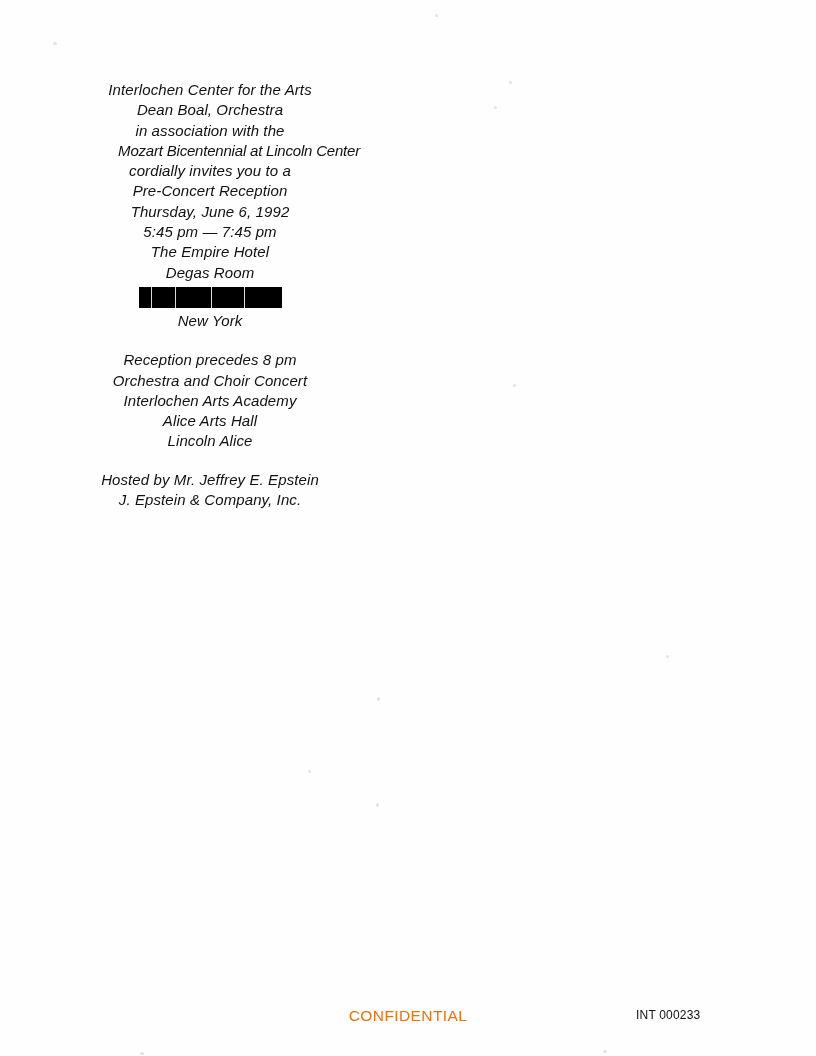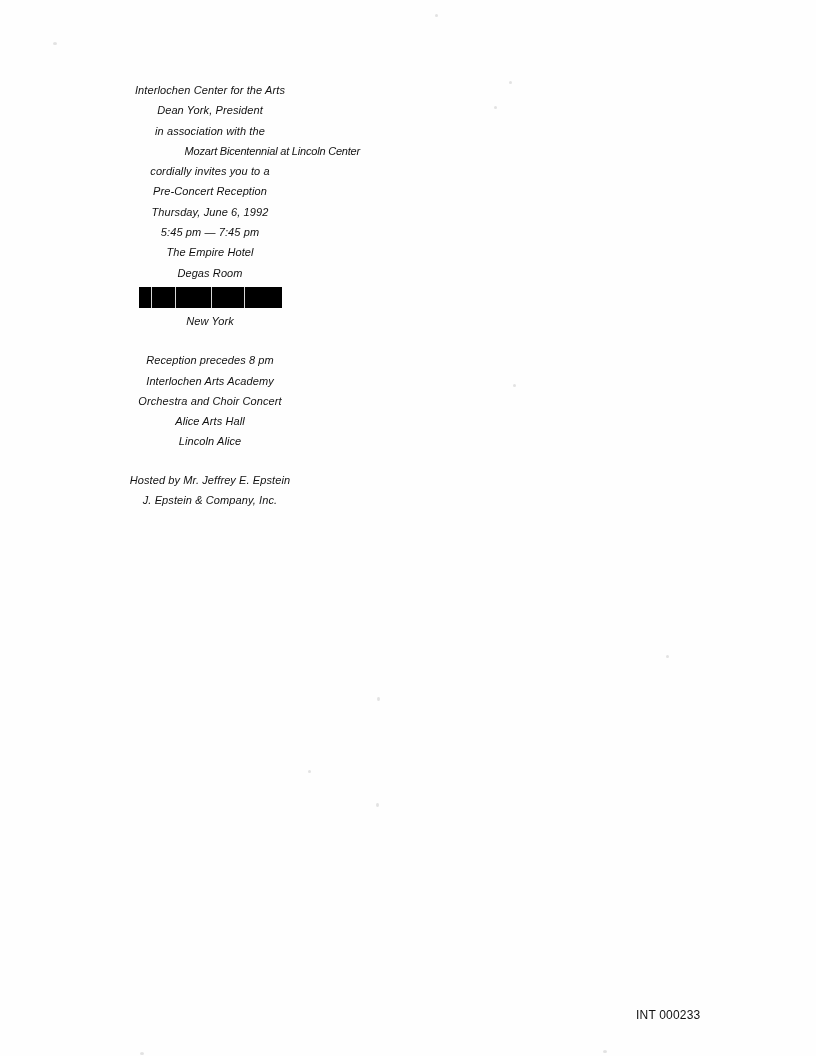--- a/index.html
+++ b/index.html
@@ -30,21 +30,21 @@
   }
 
   .invitation {
     position: absolute;
     left: 60px;
     top: 80px;
     width: 300px;
     text-align: center;
     font-style: italic;
     color: #111111;
-    font-size: 11px;
+    font-size: 15px;
     line-height: 20.3px;
     letter-spacing: 0.1px;
   }
 
   .invitation .line {
     white-space: nowrap;
   }
 
   .block-1 .line:nth-child(4) {
     letter-spacing: -0.2px;
@@ -109,21 +109,21 @@
   <div class="speck" style="left:377px; top:697px; width:3px; height:4px;"></div>
   <div class="speck" style="left:308px; top:770px; width:3px; height:3px;"></div>
   <div class="speck" style="left:376px; top:803px; width:3px; height:4px;"></div>
   <div class="speck" style="left:140px; top:1052px; width:4px; height:3px;"></div>
   <div class="speck" style="left:603px; top:1050px; width:4px; height:3px;"></div>
 
   <div class="invitation">
 
     <div class="block-1">
       <div class="line">Interlochen Center for the Arts</div>
-      <div class="line">Dean York, President</div>
+      <div class="line">Dean Boal, Orchestra</div>
       <div class="line">in association with the</div>
       <div class="line">Mozart Bicentennial at Lincoln Center</div>
       <div class="line">cordially invites you to a</div>
       <div class="line">Pre-Concert Reception</div>
       <div class="line">Thursday, June 6, 1992</div>
       <div class="line">5:45 pm — 7:45 pm</div>
       <div class="line">The Empire Hotel</div>
       <div class="line">Degas Room</div>
     </div>
 
@@ -133,30 +133,31 @@
       <span class="seam s3"></span>
       <span class="seam s4"></span>
     </div>
 
     <div class="line">New York</div>
 
     <div class="gap-block"></div>
 
     <div class="block-2">
       <div class="line">Reception precedes 8 pm</div>
+      <div class="line">Orchestra and Choir Concert</div>
       <div class="line">Interlochen Arts Academy</div>
-      <div class="line">Orchestra and Choir Concert</div>
       <div class="line">Alice Arts Hall</div>
       <div class="line">Lincoln Alice</div>
     </div>
 
     <div class="gap-small"></div>
 
     <div class="block-3">
       <div class="line">Hosted by Mr. Jeffrey E. Epstein</div>
       <div class="line">J. Epstein &amp; Company, Inc.</div>
     </div>
 
   </div>
 
+  <div class="footer-confidential">CONFIDENTIAL</div>
   <div class="footer-bates">INT 000233</div>
 
 </div>
 
 </body></html>

